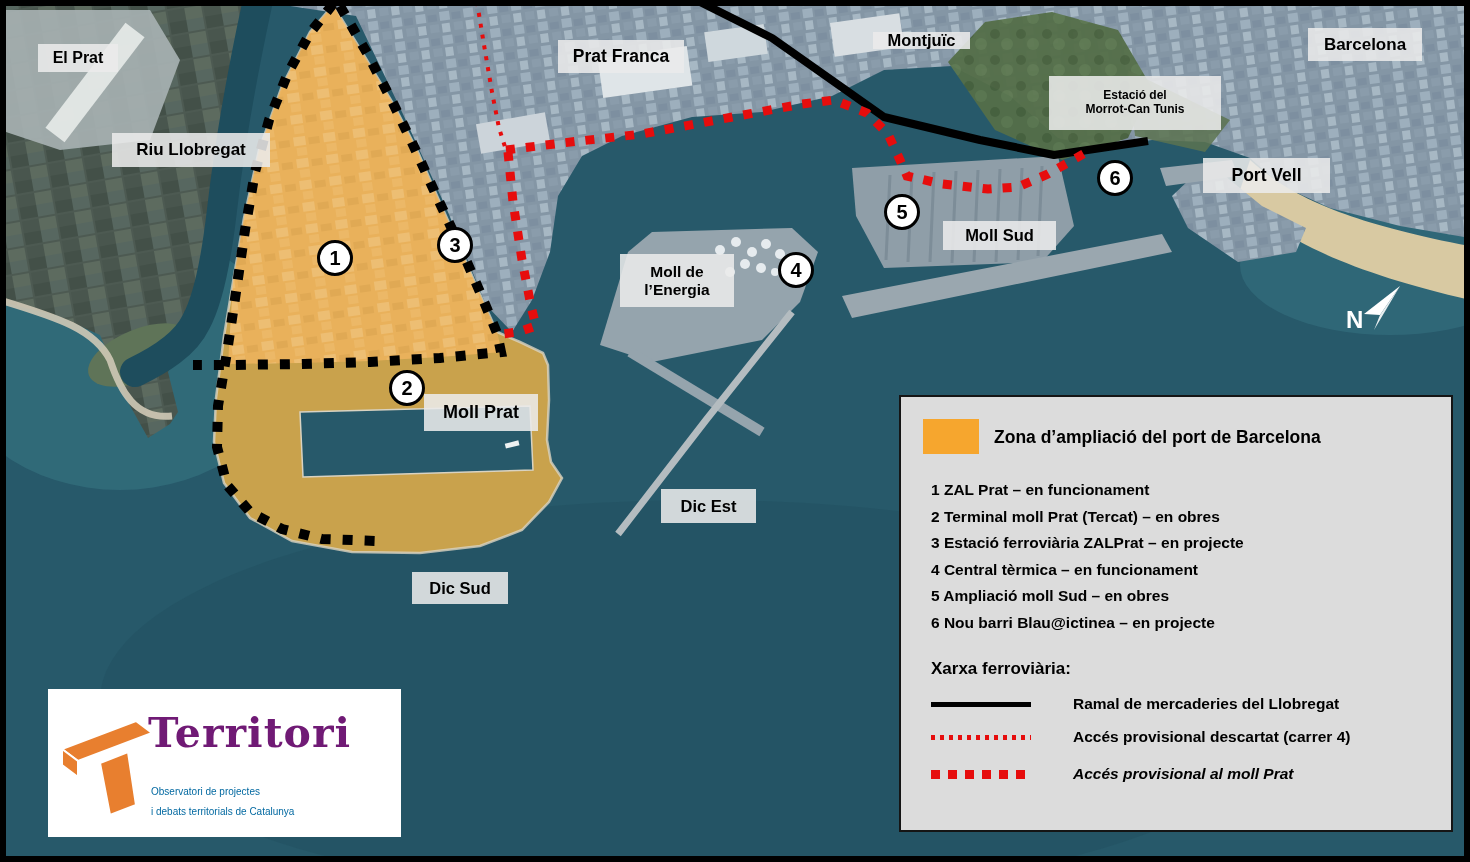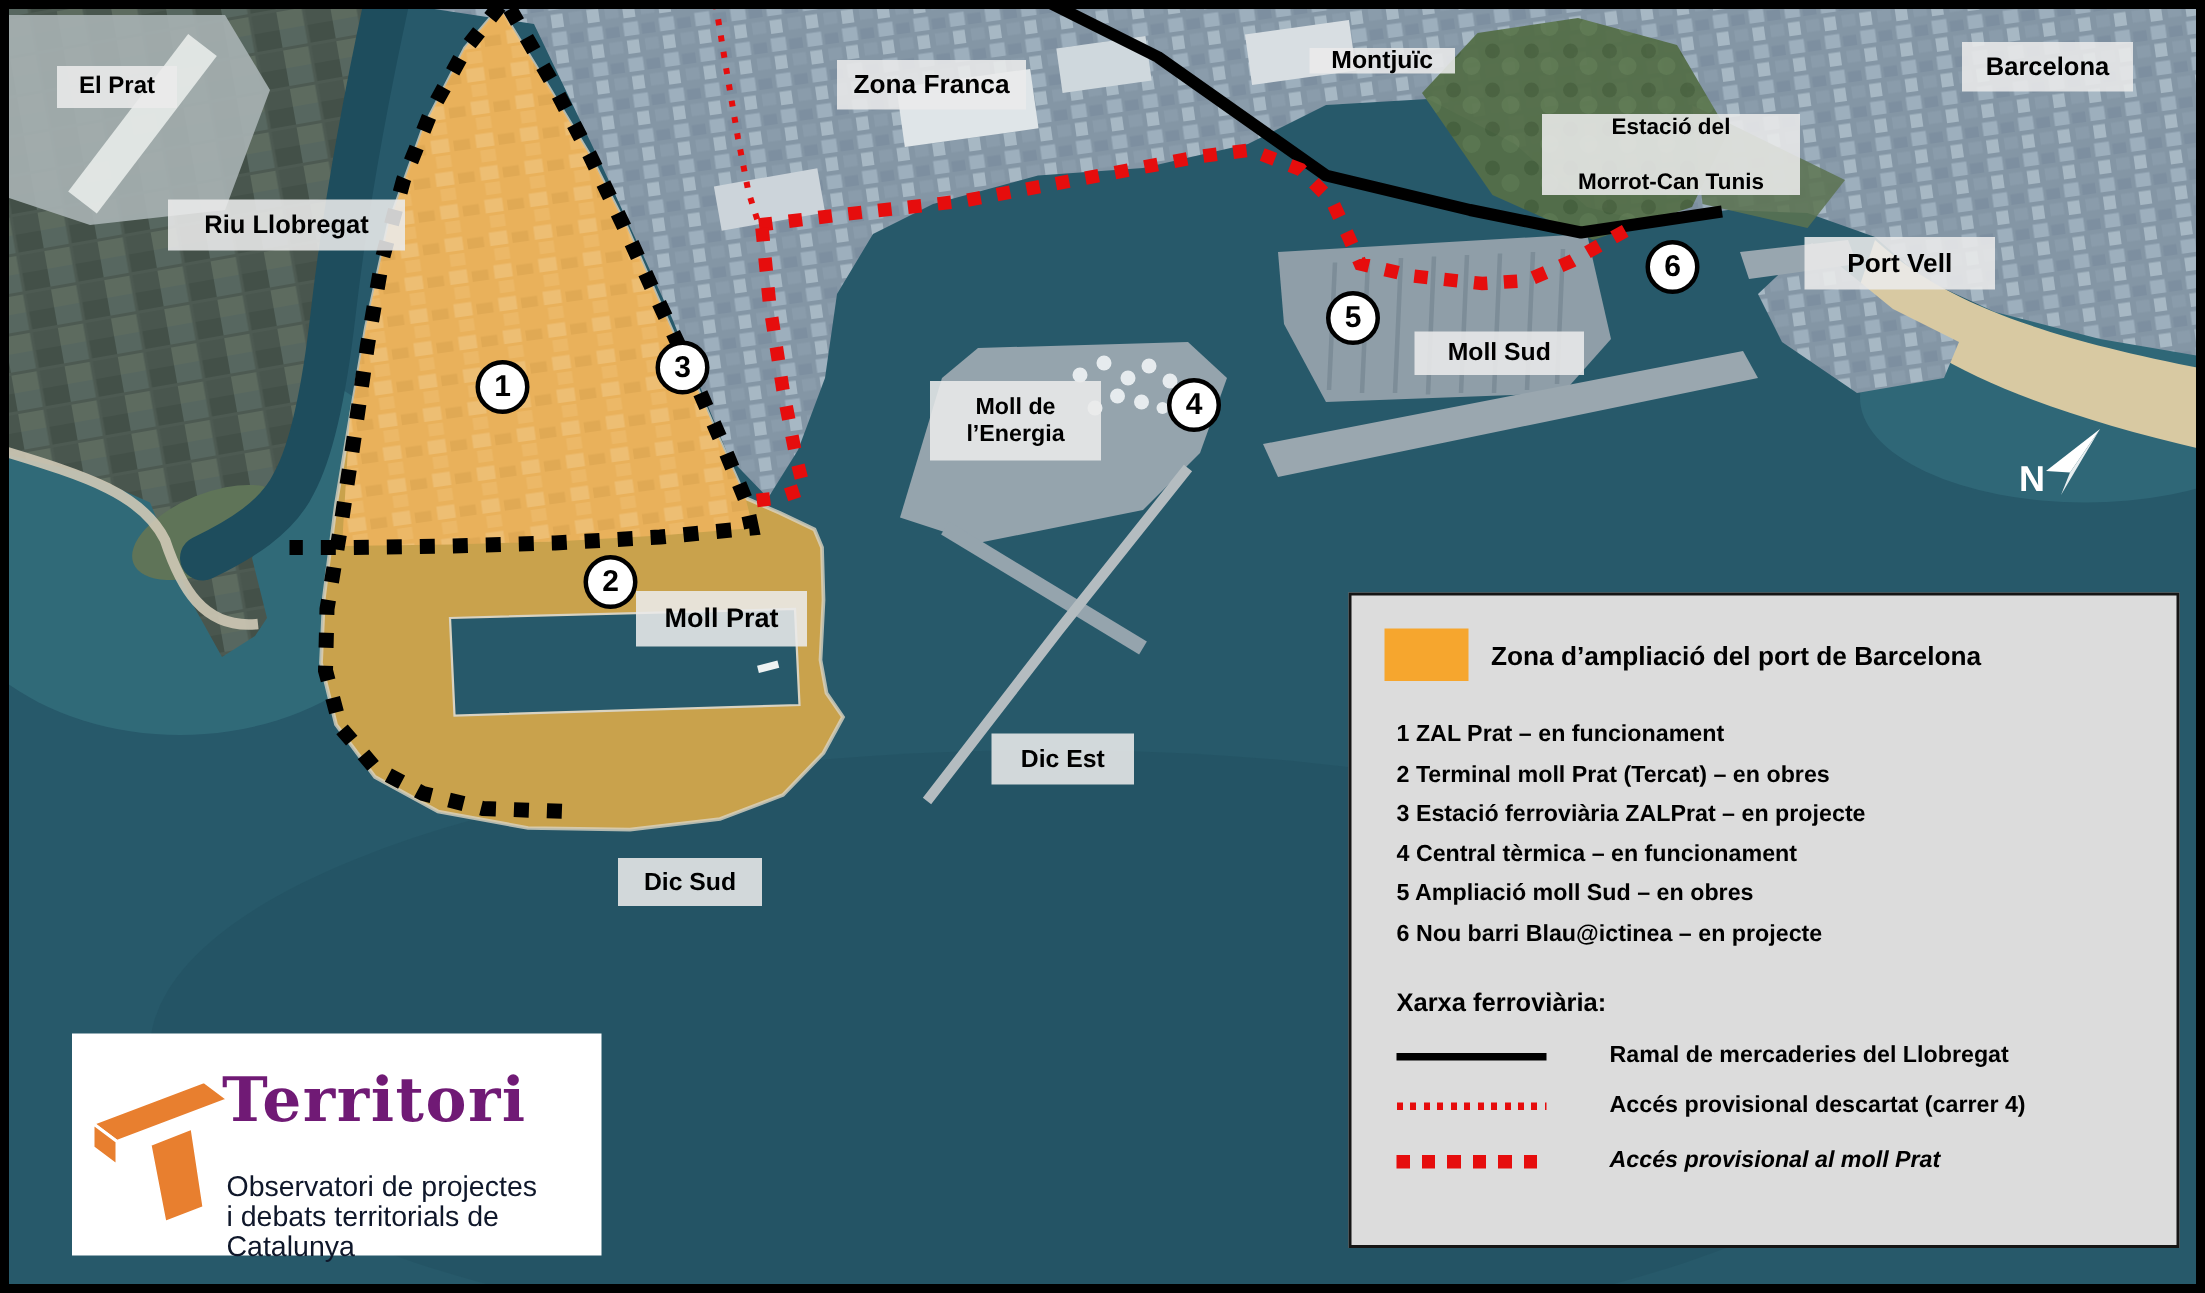--- a/index.html
+++ b/index.html
@@ -25,21 +25,21 @@
   #legend .sample i{display:block;}
   #legend .netlabel{position:absolute;left:142px;top:1px;font-size:15.5px;font-weight:bold;white-space:nowrap;}
   .ln-solid{height:5px;background:#000;margin-top:8px;}
   .ln-dots{height:5px;margin-top:8px;background:repeating-linear-gradient(90deg,#e60d0d 0 4px,rgba(0,0,0,0) 4px 9px);}
   .ln-redsq{height:9px;margin-top:6px;background:repeating-linear-gradient(90deg,#e60d0d 0 9px,rgba(0,0,0,0) 9px 17px);}
   .ln-blksq{height:10px;margin-top:5px;background:repeating-linear-gradient(90deg,#000 0 10px,rgba(0,0,0,0) 10px 19px);}
 
   #logo{position:absolute;left:48px;top:689px;width:353px;height:148px;background:#fff;z-index:30;}
   #logo .ltext{position:absolute;left:100px;top:20px;font-family:"DejaVu Serif","Liberation Serif",serif;
     font-weight:bold;font-size:41px;color:#701a75;letter-spacing:1px;}
-  #logo .lsub{position:absolute;left:103px;top:93px;font-size:19px;color:#0f172a;line-height:20px;}
+  #logo .lsub{position:absolute;left:103px;top:93px;font-size:10px;color:#0369a1;line-height:20px;}
 
   #north{position:absolute;left:1338px;top:282px;width:70px;height:58px;z-index:20;}
   #north .nletter{position:absolute;left:8px;top:24px;color:#fff;font-weight:bold;font-size:24px;}
 </style>
 </head>
 <body>
 
 <div id="stage">
 
   <svg id="mapsvg" width="1470" height="862" viewBox="0 0 1470 862">
@@ -154,29 +154,29 @@
     </g>
   </svg>
 
   <div class="maplabel" style="left:38px;top:44px;width:80px;height:28px;font-size:16px;">
       <span>El Prat</span>
     </div>
   <div class="maplabel" style="left:112px;top:133px;width:158px;height:34px;font-size:17px;">
       <span>Riu Llobregat</span>
     </div>
   <div class="maplabel" style="left:558px;top:40px;width:126px;height:33px;font-size:17.5px;">
-      <span>Zona Franca</span>
+      <span>Prat Franca</span>
     </div>
   <div class="maplabel" style="left:873px;top:32px;width:97px;height:17px;font-size:16.5px;">
       <span>Montjuïc</span>
     </div>
   <div class="maplabel" style="left:1308px;top:28px;width:114px;height:33px;font-size:17px;">
       <span>Barcelona</span>
     </div>
-  <div class="maplabel" style="left:1028px;top:76px;width:172px;height:54px;font-size:15px;justify-content:space-between;">
+  <div class="maplabel" style="left:1049px;top:76px;width:172px;height:54px;font-size:12px;">
     <span>Estació del</span>
     <span>Morrot-Can Tunis</span>
   </div>
   <div class="maplabel" style="left:1203px;top:158px;width:127px;height:35px;font-size:17.5px;">
       <span>Port Vell</span>
     </div>
   <div class="maplabel" style="left:943px;top:221px;width:113px;height:29px;font-size:16.5px;">
       <span>Moll Sud</span>
     </div>
   <div class="maplabel" style="left:620px;top:254px;width:114px;height:53px;font-size:15.5px;">

